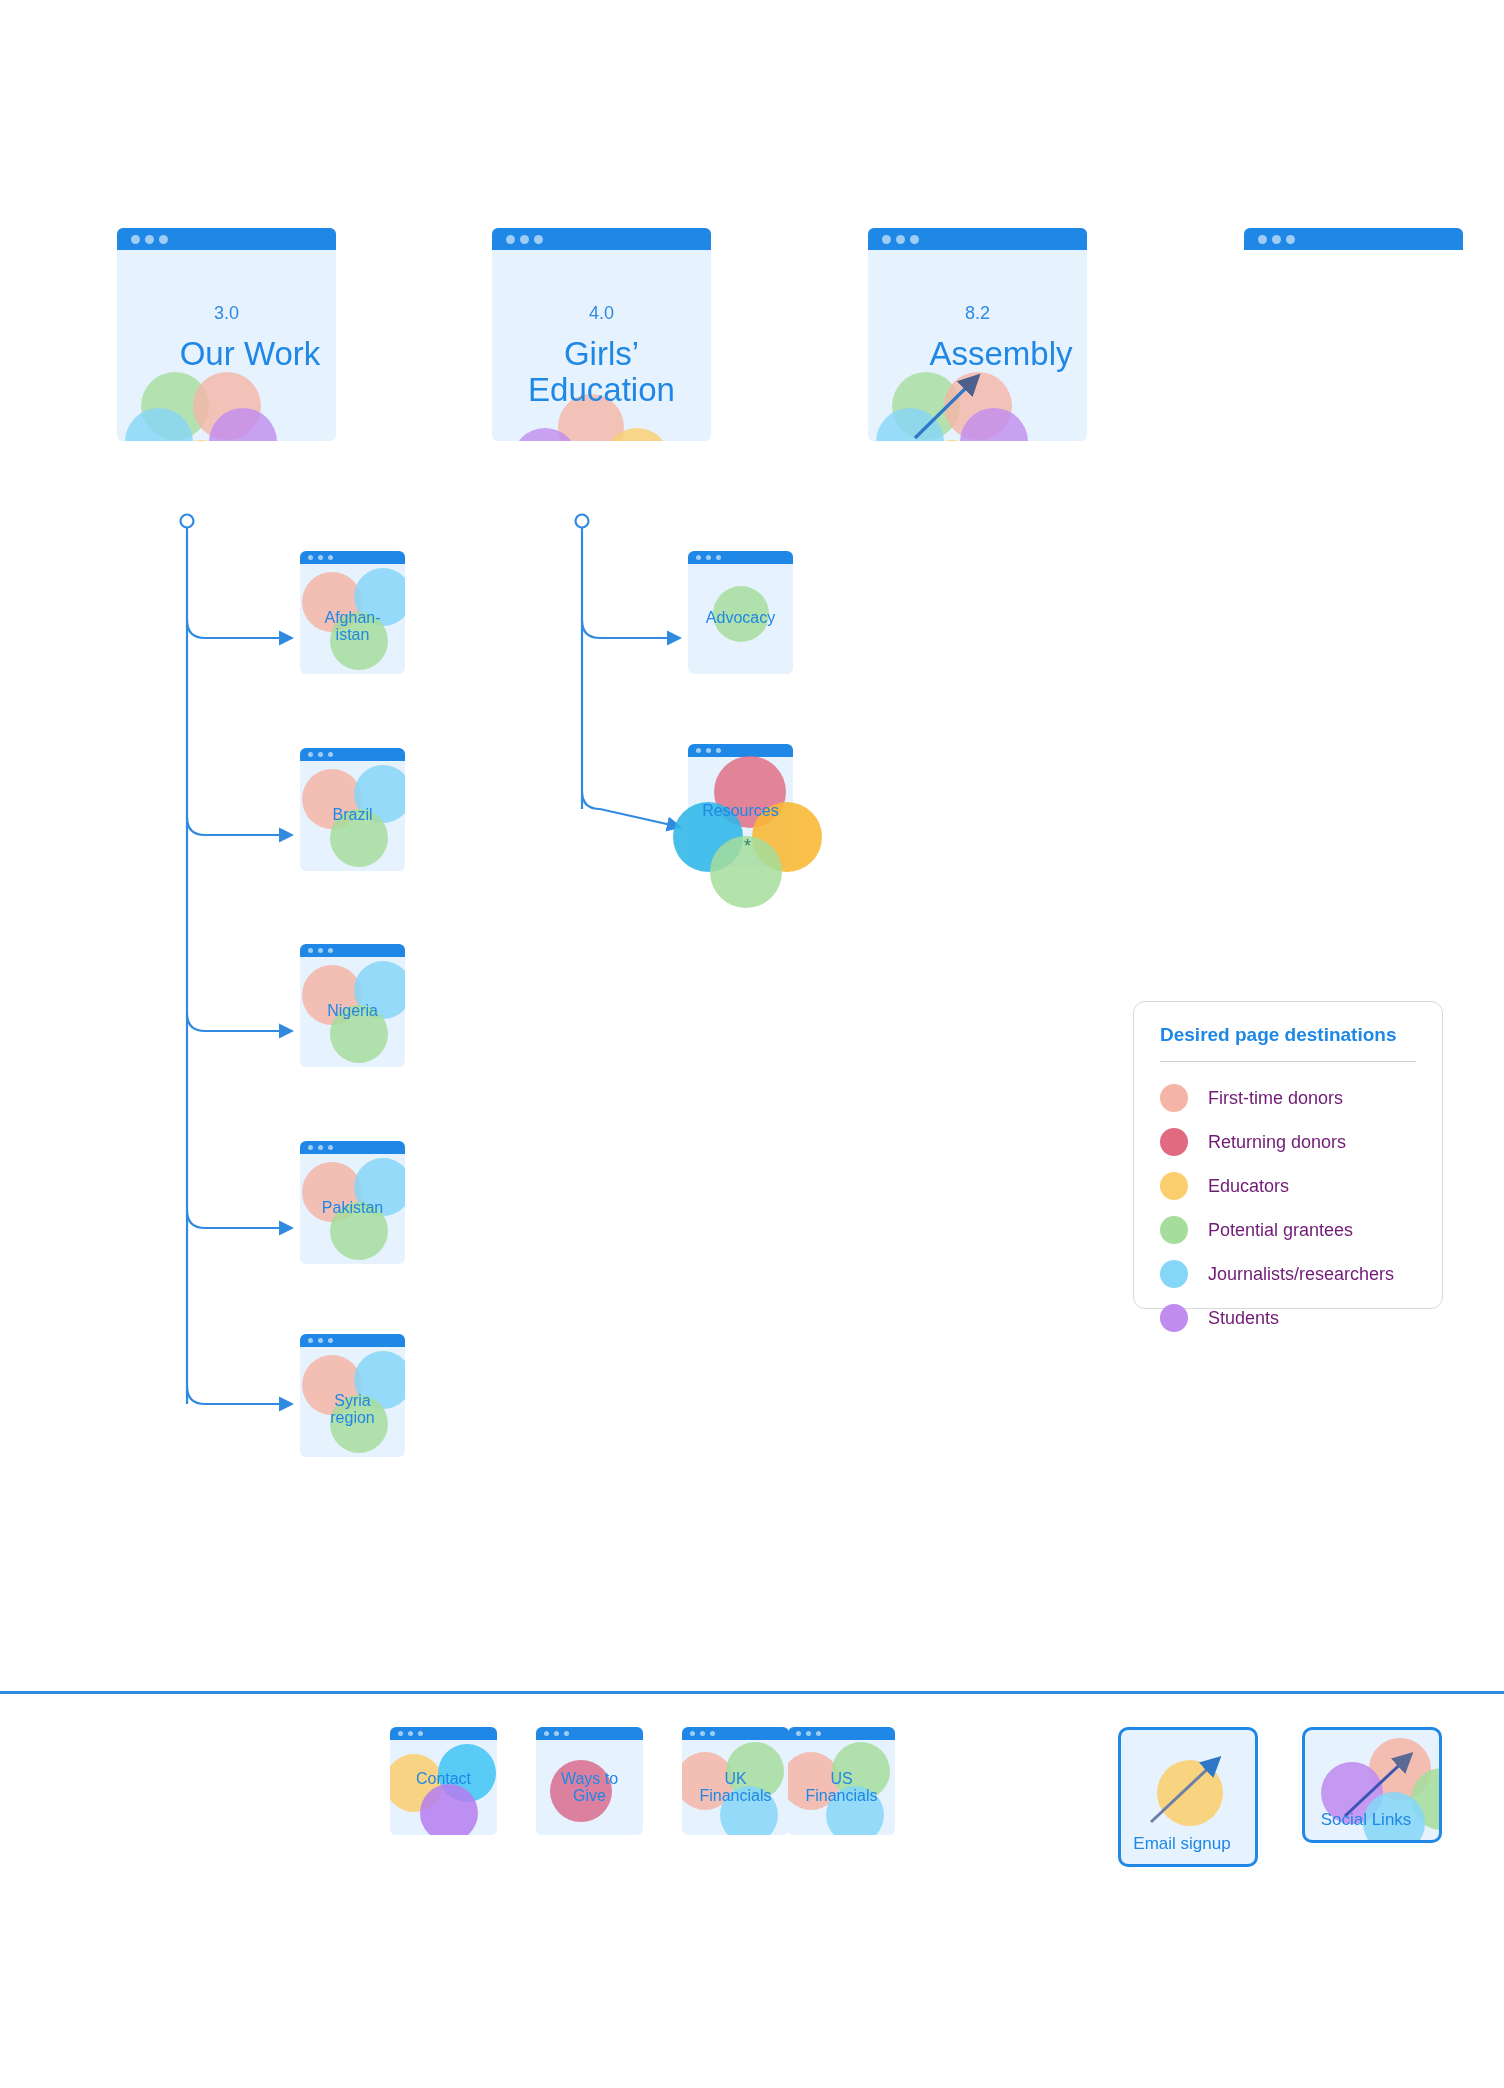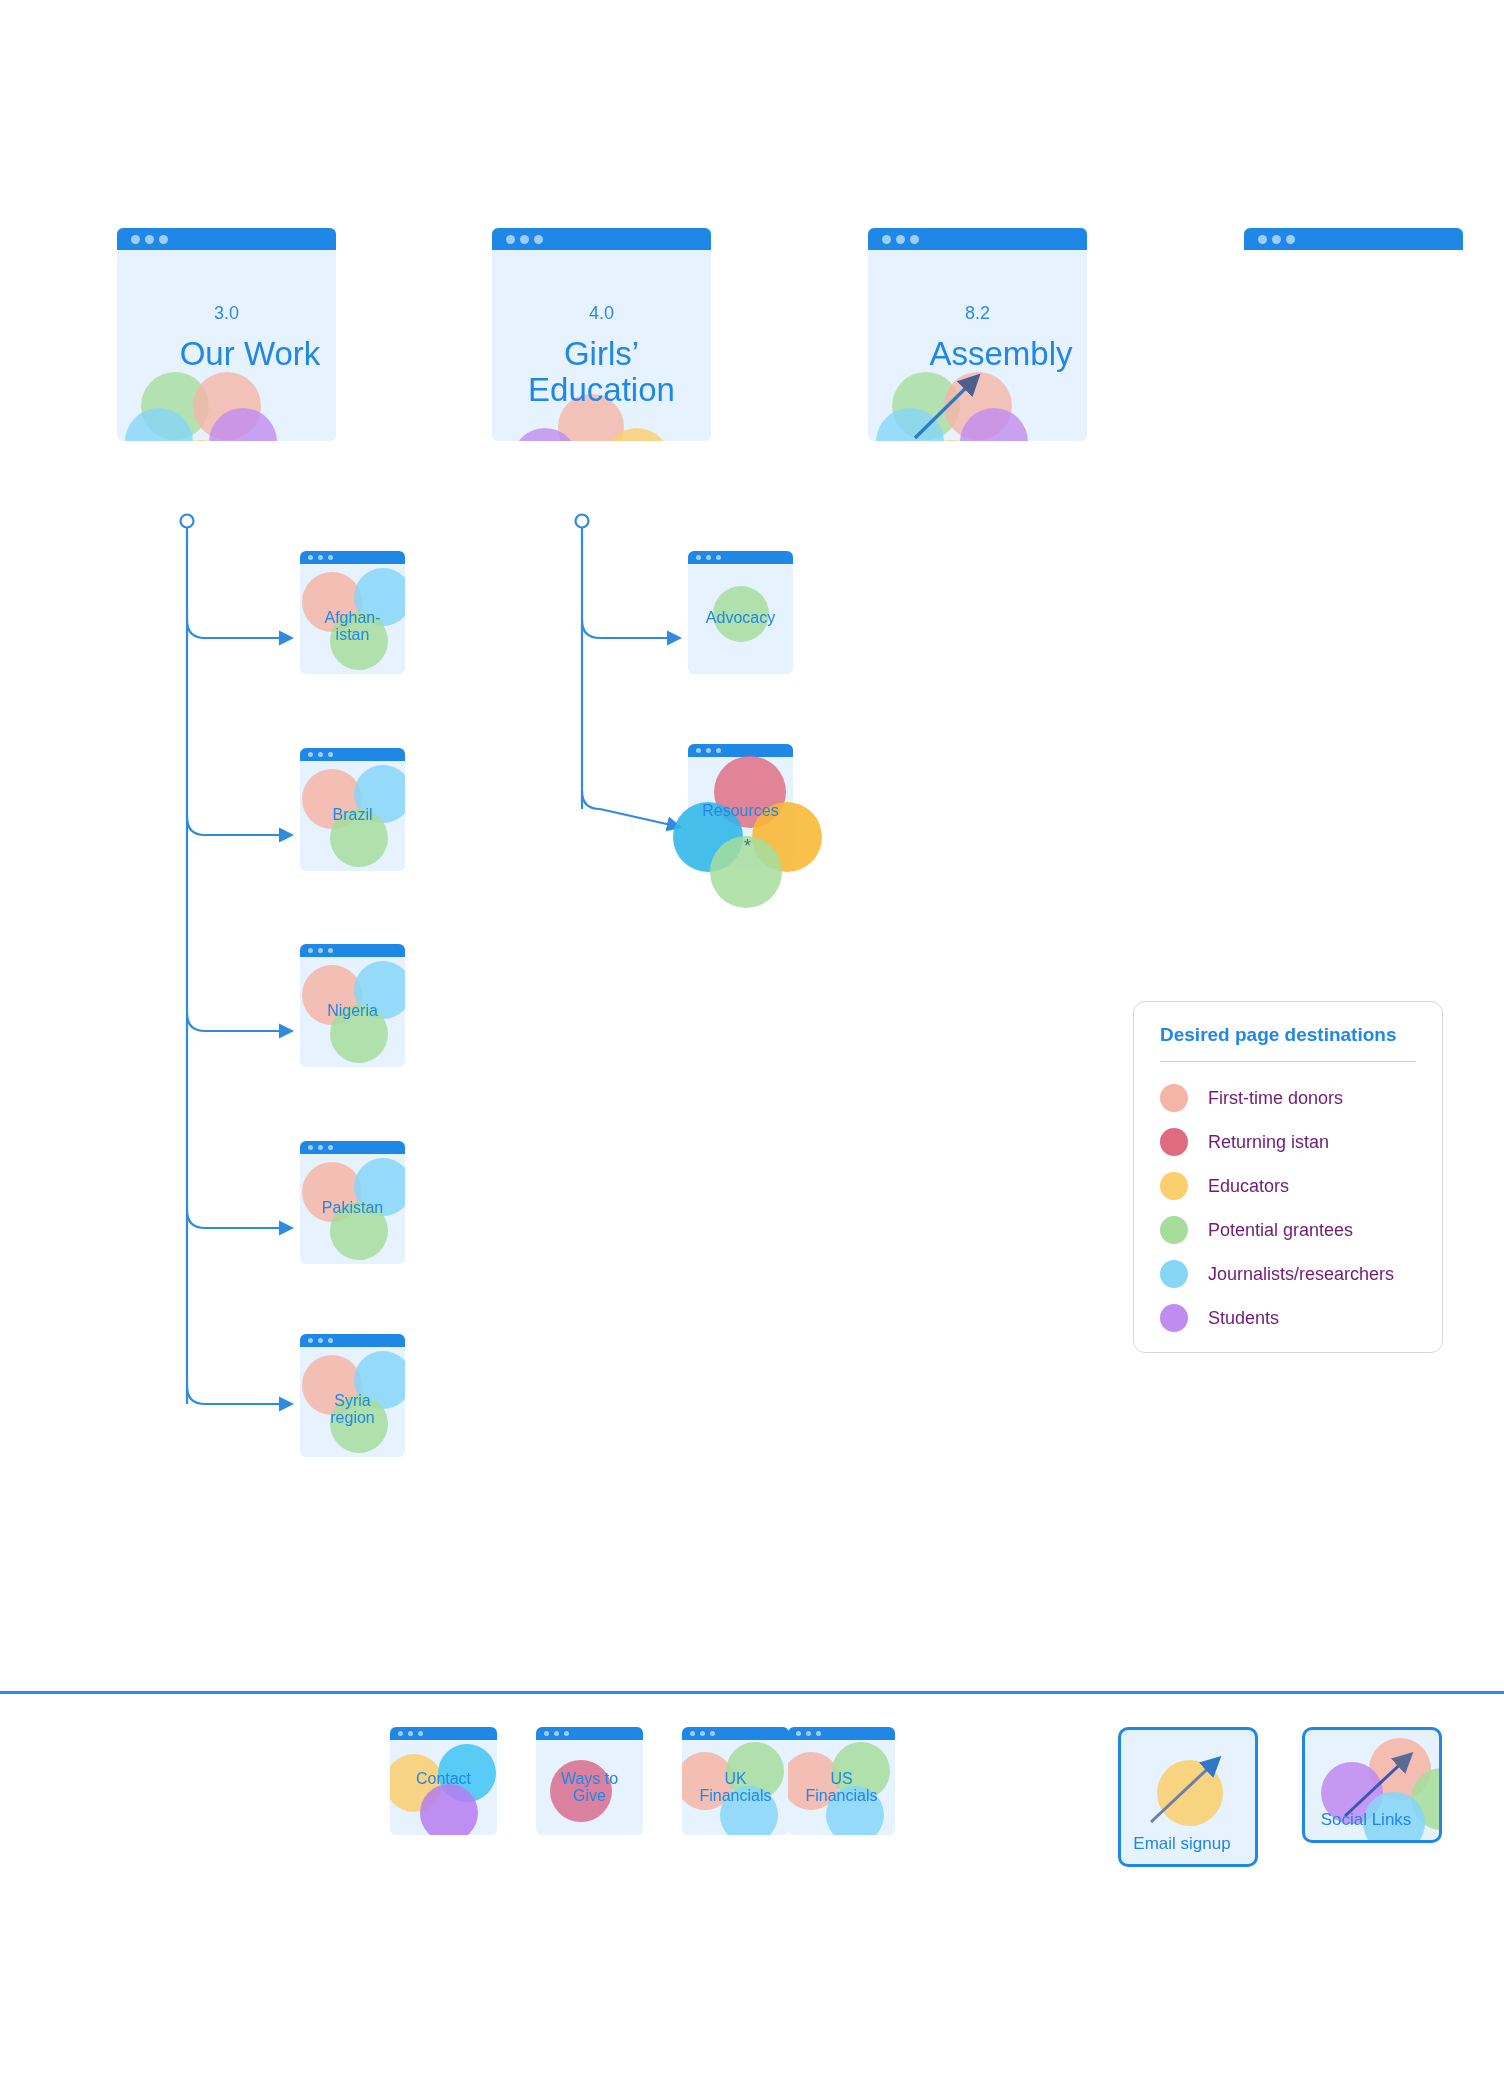--- a/index.html
+++ b/index.html
@@ -55,21 +55,21 @@
     position:absolute;background:#e6f2fd;border:3px solid #1f87e5;
     border-radius:10px;box-sizing:border-box;overflow:hidden;
   }
   .obox .olabel{
     position:absolute;left:0;right:12px;bottom:10px;text-align:center;
     color:#1f87e5;font-size:17px;z-index:5;
   }
 
   
   #legend{
-    position:absolute;left:1133px;top:1001px;width:310px;height:352px;
+    position:absolute;left:1133px;top:1001px;width:310px;height:308px;
     background:#ffffff;border:1.5px solid #d8d8d8;border-radius:12px;
     box-sizing:border-box;padding:22px 26px;
   }
   #legend .ltitle{color:#1f87e5;font-size:19px;font-weight:bold;}
   #legend .lrule{height:1px;background:#cfcfcf;margin:15px 0 14px 0;}
   .lrow{display:flex;align-items:center;height:44px;}
   .lswatch{width:28px;height:28px;border-radius:50%;flex:0 0 28px;}
   .ltext{margin-left:20px;color:#701a75;font-size:18px;white-space:nowrap;}
 
   
@@ -272,21 +272,21 @@
 
   <div id="legend">
     <div class="ltitle">Desired page destinations</div>
     <div class="lrule"></div>
     <div class="lrow">
       <span class="lswatch" style="background:#f5b5a6;"></span>
       <span class="ltext">First-time donors</span>
     </div>
     <div class="lrow">
       <span class="lswatch" style="background:#e06b81;"></span>
-      <span class="ltext">Returning istan</span>
+      <span class="ltext">Returning donors</span>
     </div>
     <div class="lrow">
       <span class="lswatch" style="background:#fbce6e;"></span>
       <span class="ltext">Educators</span>
     </div>
     <div class="lrow">
       <span class="lswatch" style="background:#a6dd9c;"></span>
       <span class="ltext">Potential grantees</span>
     </div>
     <div class="lrow">

